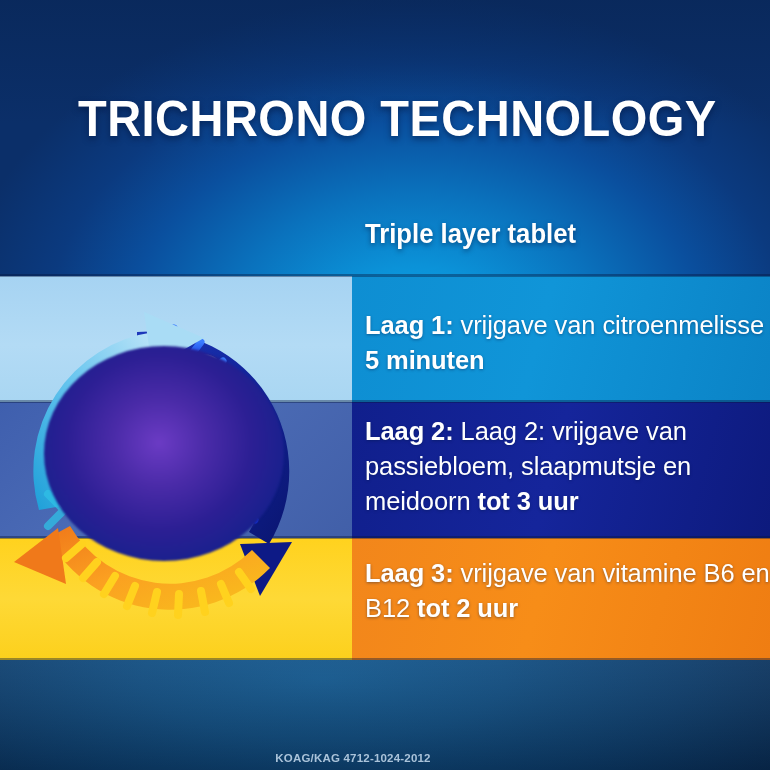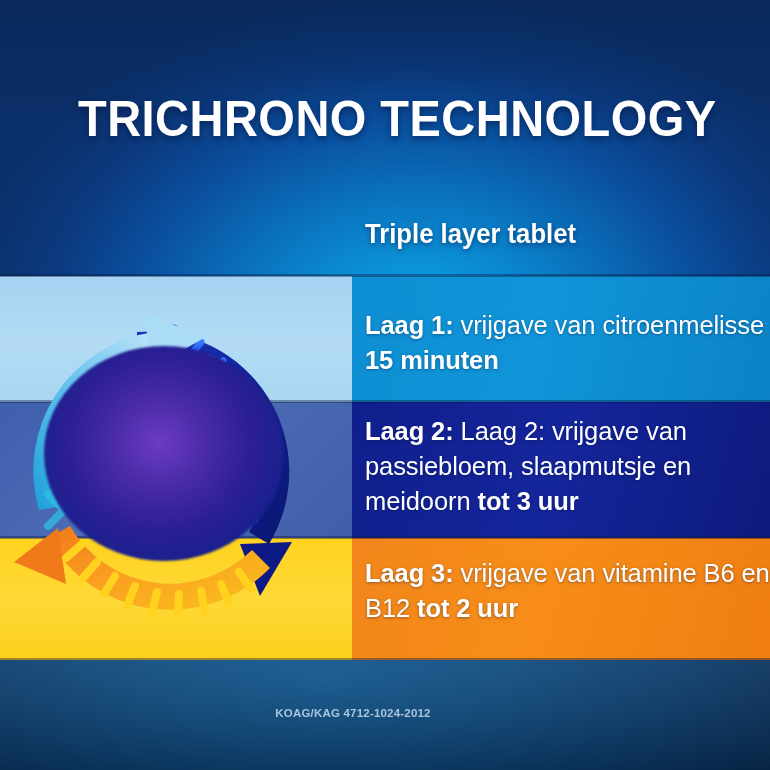--- a/index.html
+++ b/index.html
@@ -106,21 +106,21 @@
     letter-spacing: -0.1px;
     text-shadow: 0 1px 3px rgba(0,25,70,0.42);
   }
   .layer-text b { font-weight: 700; text-align: right; }
   #layer1-text { top: 308px; }
   #layer2-text { top: 414px; }
   #layer3-text { top: 556px; }
 
   .footnote {
     position: absolute;
-    left: 0; top: 707px;
+    left: 0; top: 752px;
     width: 706px;
     text-align: center;
     font-size: 11.5px;
     font-weight: 600;
     letter-spacing: 0.2px;
     color: #b8cfe4;
     opacity: 0.92;
   }
 
   
@@ -267,21 +267,21 @@
         </g>
         <g>
           <path d="M58,138 q-12,-22 16,-32 l108,-36 q34,-10 48,10 q10,21 -18,31 l-108,36 q-34,10 -46,-9 Z" fill="url(#gGreen)"></path>
           <path d="M66,118 q-6,-12 14,-19 l104,-35 q24,-8 32,2 q-4,-4 -26,3 l-106,36 q-18,6 -18,13 Z" fill="#d9eec2" opacity="0.75"></path>
         </g>
       </g>
     </svg>
   </div>
 
   <div class="layer-text" id="layer1-text">
-    <b>Laag 1:</b><span> vrijgave van citroenmelisse in </span><b>15 minuten</b>
+    <b>Laag 1:</b><span> vrijgave van citroenmelisse in </span><b>5 minuten</b>
   </div>
 
   <div class="layer-text" id="layer2-text">
     <b>Laag 2:</b><span> Laag 2: vrijgave van passiebloem, slaapmutsje en meidoorn </span><b>tot 3 uur</b>
   </div>
 
   <div class="layer-text" id="layer3-text">
     <b>Laag 3:</b><span> vrijgave van vitamine B6 en B12 </span><b>tot 2 uur</b>
   </div>
 

